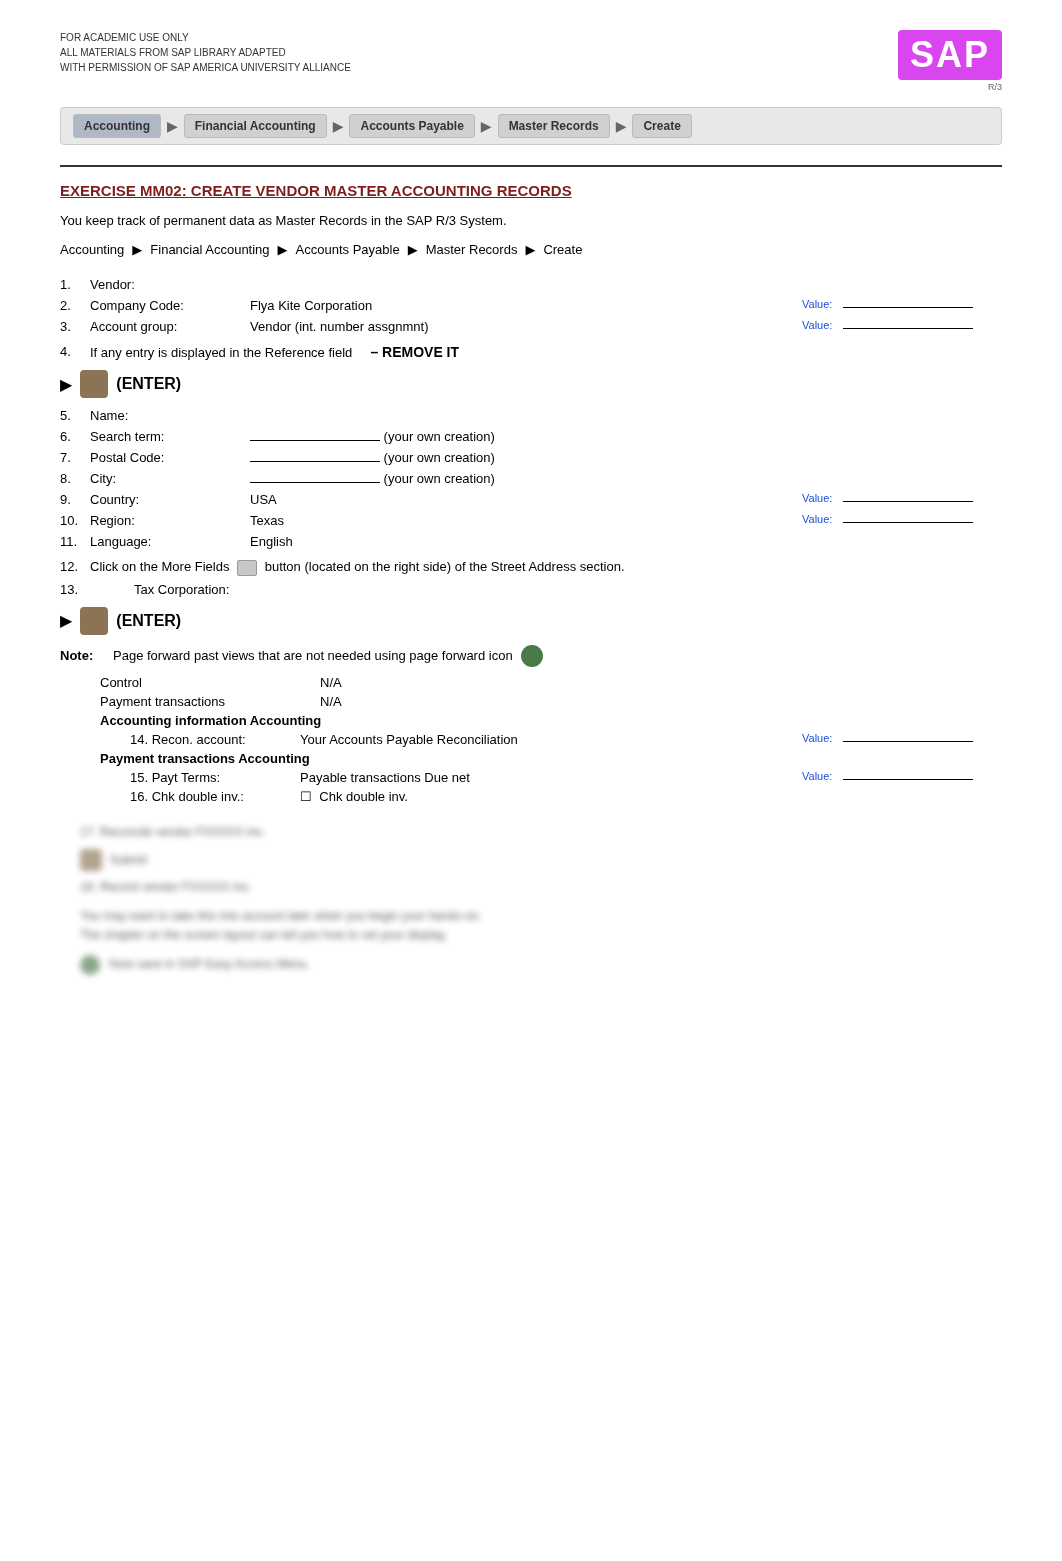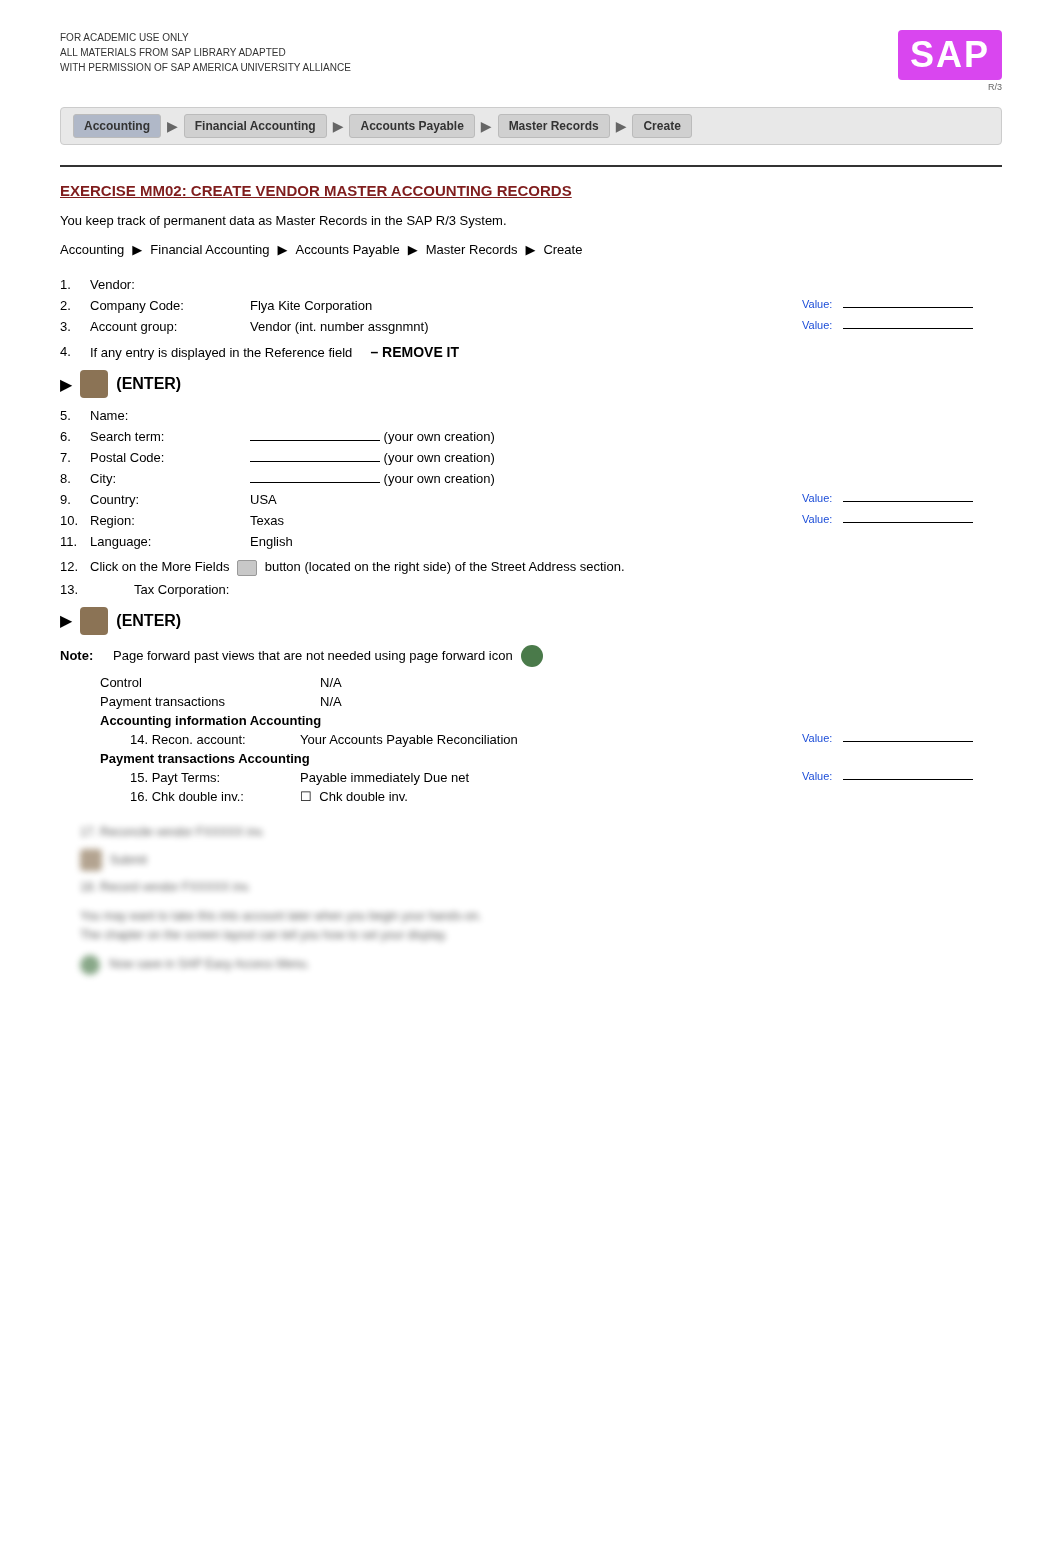--- a/index.html
+++ b/index.html
@@ -404,21 +404,21 @@
     <span class="step-value-right">Value: <span class="value-blank"></span></span>
   </div>
 
   <div class="control-row">
     <span class="control-label" style="font-weight: bold;">Payment transactions Accounting</span>
   </div>
 
   <div class="control-row">
     <span class="step-num" style="min-width:30px;"></span>
     <span class="control-label" style="min-width: 170px;">15. Payt Terms:</span>
-    <span class="control-value" style="flex:1;">Payable immediately Due net</span>
+    <span class="control-value" style="flex:1;">Payable transactions Due net</span>
     <span class="step-value-right">Value: <span class="value-blank"></span></span>
   </div>
 
   <div class="control-row">
     <span class="step-num" style="min-width:30px;"></span>
     <span class="control-label" style="min-width: 170px;">16. Chk double inv.:</span>
     <span class="control-value">
       <span class="checkbox-sym">☐</span> Chk double inv.
     </span>
   </div>

